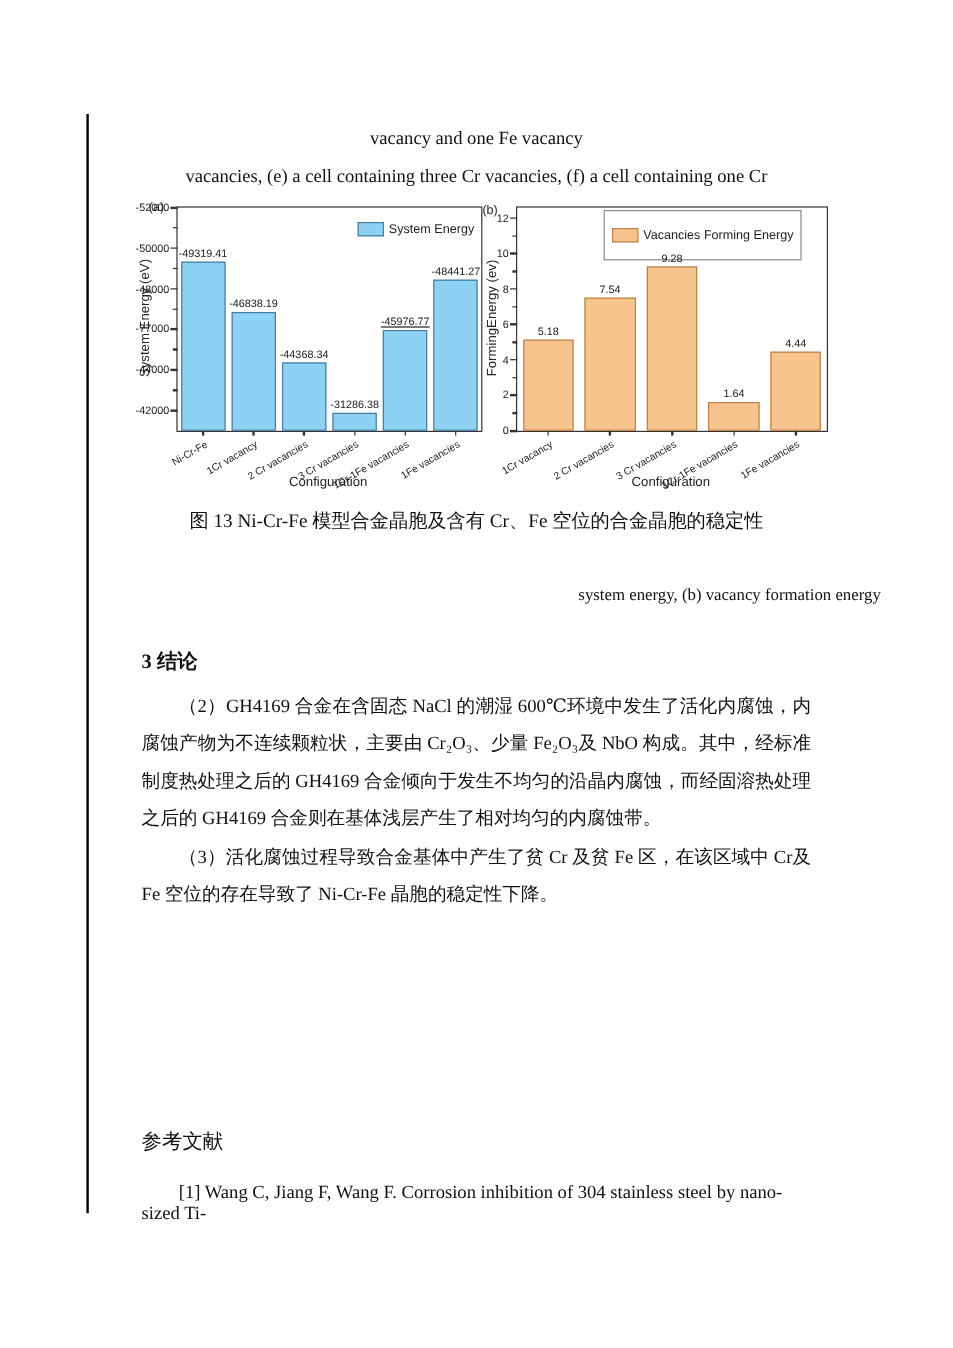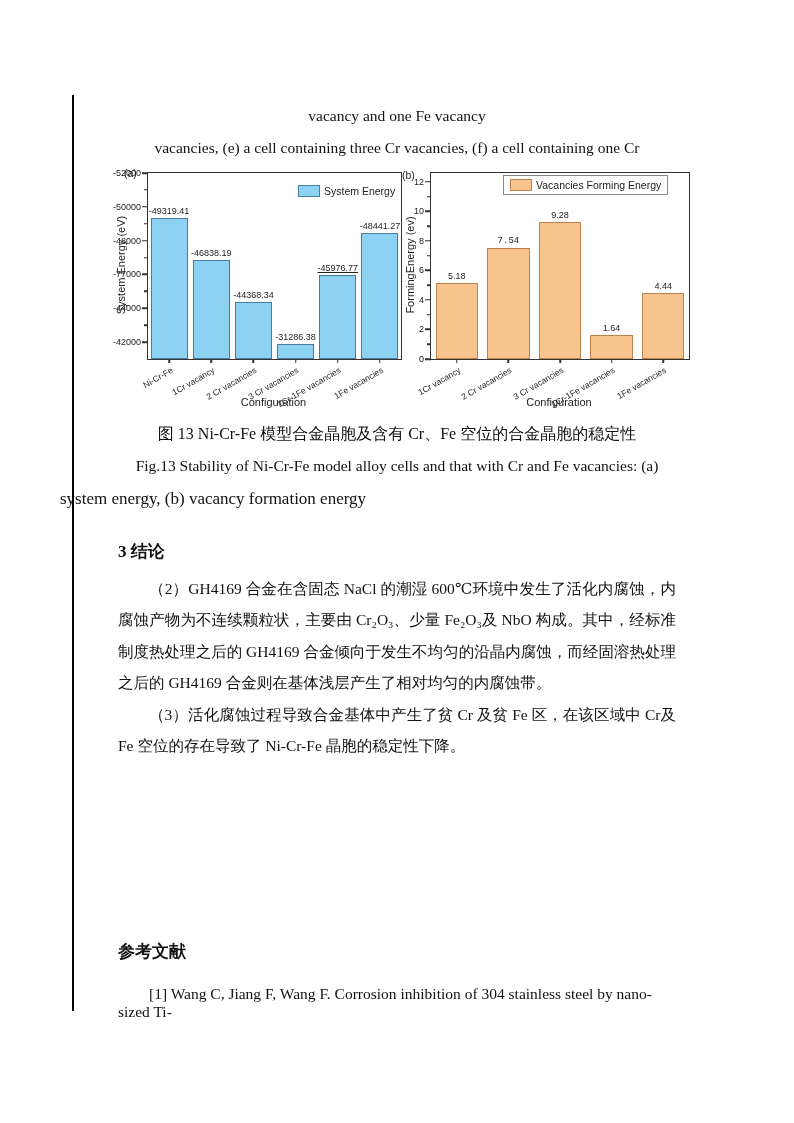--- a/index.html
+++ b/index.html
@@ -6,26 +6,26 @@
   body{width:794px;height:1123px;background:#ffffff;position:relative;
        font-family:"Liberation Serif","DejaVu Serif",serif;color:#111;}
   .page{position:absolute;inset:0;overflow:hidden;}
   .revision-bar{position:absolute;left:72px;top:95px;width:2px;height:916px;background:#000;}
 
   
   .intro{position:absolute;top:100px;left:118px;width:558px;text-align:center;
          font-size:15.5px;line-height:31.5px;}
   .caption-zh{position:absolute;top:424px;left:60px;width:674px;text-align:center;font-size:16px;}
   .caption-en1{position:absolute;top:457px;left:60px;width:674px;text-align:center;font-size:15.5px;}
-  .caption-en2{position:absolute;top:489px;left:60px;width:674px;text-align:left;font-size:17px;}
+  .caption-en2{position:absolute;top:489px;left:60px;width:674px;text-align:right;font-size:14px;}
   .section-heading{position:absolute;top:540px;left:118px;font-size:17px;font-weight:bold;}
   .body-text{position:absolute;top:573px;left:118px;width:558px;font-size:15.5px;
              line-height:31.4px;text-align:justify;}
   .body-text p{margin:0;text-indent:2em;}
-  .refs-heading{position:absolute;top:940px;left:118px;font-size:17px;font-weight:bold;}
+  .refs-heading{position:absolute;top:940px;left:118px;font-size:17px;font-weight:normal;}
   .reference{position:absolute;top:985px;left:118px;width:558px;font-size:15.5px;text-indent:2em;}
 
   
   .figure-row{position:absolute;top:165px;left:104px;height:250px;display:flex;
               font-family:"Liberation Sans","DejaVu Sans",sans-serif;color:#222;}
   .chart{position:relative;height:248px;}
   .chart-a{width:296px;}
   .chart-b{width:300px;}
   .plot{position:absolute;border:1.5px solid #333;background:#fff;box-sizing:content-box;}
   .chart-a .plot{left:43px;top:7px;width:253px;height:186px;}
@@ -37,21 +37,21 @@
            transform:rotate(-90deg);}
   .chart-a .y-title{left:-74px;top:92px;}
   .chart-b .y-title{left:-81px;top:92px;}
   .x-title{position:absolute;text-align:center;font-size:11px;}
   .chart-a .x-title{left:43px;width:253px;top:231px;}
   .chart-b .x-title{left:30px;width:258px;top:231px;}
 
   .legend{position:absolute;display:flex;align-items:center;gap:4px;font-size:10.5px;white-space:nowrap;}
   .chart-a .legend{left:150px;top:12px;}
   .chart-b .legend{left:72px;top:2px;}
-  .legend.framed{border:1px solid #8a8a8a;padding:3px 6px;background:#fff;}
+  .legend.framed{border:1px solid #8a8a8a;padding:14px 6px;background:#fff;}
   .swatch{display:inline-block;width:22px;height:12px;border:1px solid #555;box-sizing:border-box;}
 
   .bar{position:absolute;bottom:0;box-sizing:border-box;}
   .bar-value{position:absolute;font-size:9px;white-space:nowrap;transform:translateX(-50%);color:#222;}
   .ytick{position:absolute;height:1.5px;background:#333;transform:translateY(-50%);}
   .ytick.major{left:-6px;width:6px;}
   .ytick.minor{left:-4px;width:4px;}
   .ytick-label{position:absolute;right:calc(100% + 7px);font-size:9px;white-space:nowrap;
                transform:translateY(-50%);}
   .xtick{position:absolute;top:100%;height:4px;width:1.5px;background:#333;transform:translateX(-50%);}
@@ -165,21 +165,21 @@
           <div class="ytick minor" style="top: 44.4444%;"></div>
           <div class="ytick minor" style="top: 28.5714%;"></div>
           <div class="ytick minor" style="top: 12.6984%;"></div>
           <div class="bar" style="left: 1.8%; width: 16.4%; height: 41.1111%; background: rgb(248, 196, 142); border: 1.2px solid rgb(191, 128, 73);"></div>
           <div class="bar-value" style="left: 10%; bottom: calc(41.1111% + 2px);">5.18</div>
           <div class="xtick" style="left: 10%;"></div>
           <div class="xcat" style="left: 10%;">
             <span>1Cr vacancy</span>
           </div>
           <div class="bar" style="left: 21.8%; width: 16.4%; height: 59.8413%; background: rgb(248, 196, 142); border: 1.2px solid rgb(191, 128, 73);"></div>
-          <div class="bar-value" style="left: 30%; bottom: calc(59.8413% + 2px); font-family: Liberation Mono, monospace;">7.54</div>
+          <div class="bar-value" style="left: 30%; bottom: calc(59.8413% + 2px);">7.54</div>
           <div class="xtick" style="left: 30%;"></div>
           <div class="xcat" style="left: 30%;">
             <span>2 Cr vacancies</span>
           </div>
           <div class="bar" style="left: 41.8%; width: 16.4%; height: 73.6508%; background: rgb(248, 196, 142); border: 1.2px solid rgb(191, 128, 73);"></div>
           <div class="bar-value" style="left: 50%; bottom: calc(73.6508% + 2px);">9.28</div>
           <div class="xtick" style="left: 50%;"></div>
           <div class="xcat" style="left: 50%;">
             <span>3 Cr vacancies</span>
           </div>
@@ -195,21 +195,20 @@
           <div class="xcat" style="left: 90%;">
             <span>1Fe vacancies</span>
           </div>
         </div>
       <div class="x-title">Configuration</div>
     </div>
 
   </div>
 
   <div class="caption-zh">图 13 Ni-Cr-Fe 模型合金晶胞及含有 Cr、Fe 空位的合金晶胞的稳定性</div>
-  <div class="caption-en1">Fig.13 Stability of Ni-Cr-Fe model alloy cells and that with Cr and Fe vacancies: (a)</div>
   <div class="caption-en2">system energy, (b) vacancy formation energy</div>
 
   <div class="section-heading">3 结论</div>
 
   <div class="body-text">
     <p>（2）GH4169 合金在含固态 NaCl 的潮湿 600℃环境中发生了活化内腐蚀，内腐蚀产物为不连续颗粒状，主要由 Cr₂O₃、少量 Fe₂O₃及 NbO 构成。其中，经标准制度热处理之后的 GH4169 合金倾向于发生不均匀的沿晶内腐蚀，而经固溶热处理之后的 GH4169 合金则在基体浅层产生了相对均匀的内腐蚀带。</p>
     <p>（3）活化腐蚀过程导致合金基体中产生了贫 Cr 及贫 Fe 区，在该区域中 Cr及 Fe 空位的存在导致了 Ni-Cr-Fe 晶胞的稳定性下降。</p>
   </div>
 
   <div class="refs-heading">参考文献</div>

